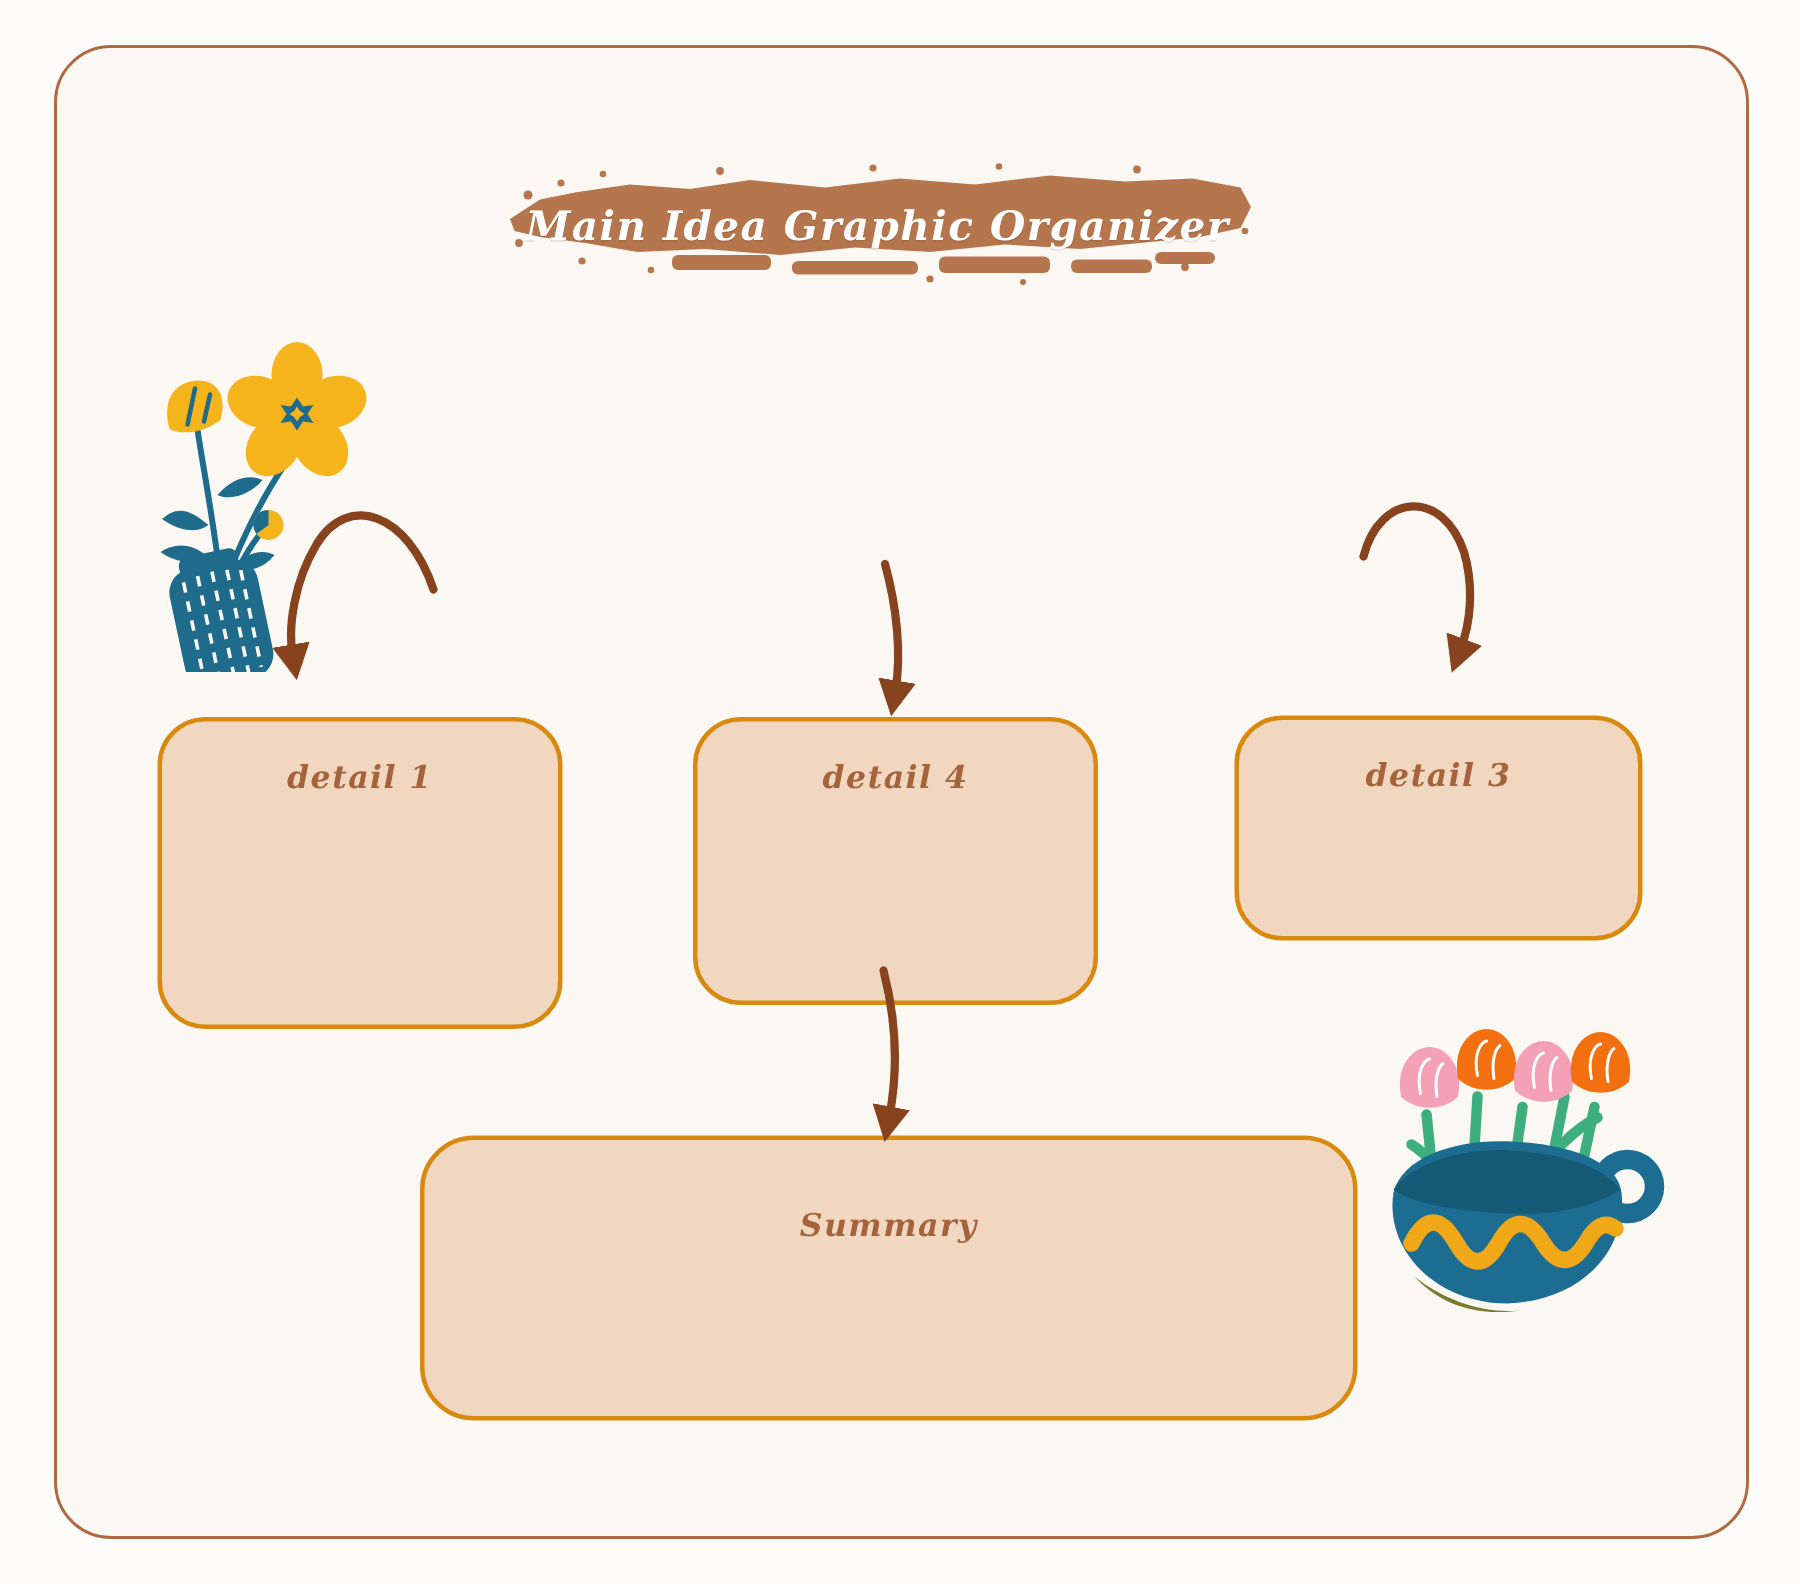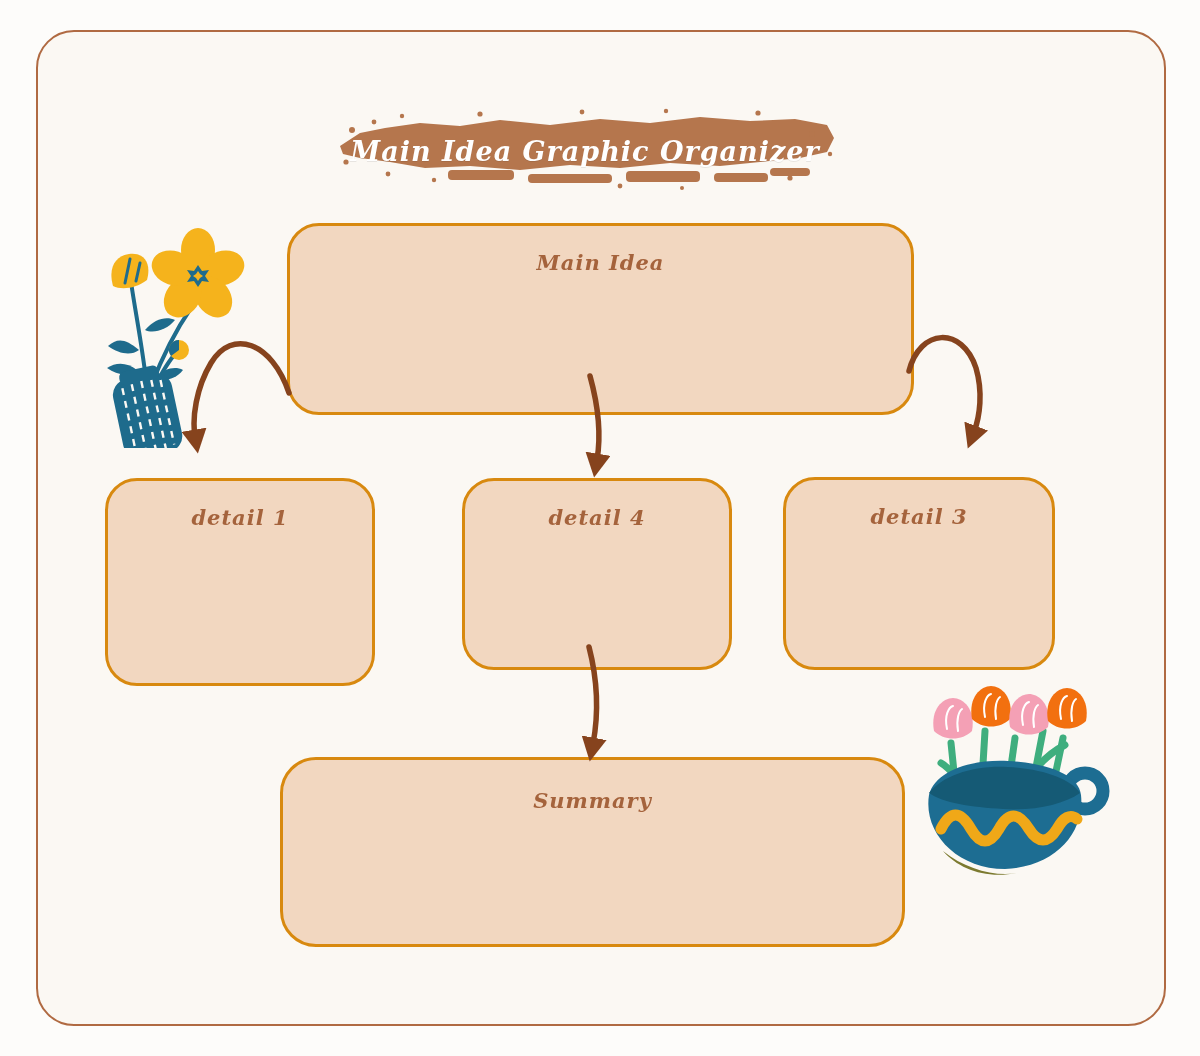--- a/index.html
+++ b/index.html
@@ -35,23 +35,23 @@
   }
   .box-label {
     margin-top:24px; text-align:center;
     font-size:21px; font-weight:bold; font-style:italic;
     color: var(--label-color, #a5633c);
     letter-spacing:1px;
   }
   #box-main    { left:287px; top:223px; width:627px; height:192px; }
   #box-detail1 { left:105px; top:478px; width:270px; height:208px; }
   #box-detail2 { left:462px; top:478px; width:270px; height:192px; }
-  #box-detail3 { left:783px; top:477px; width:272px; height:193px; }
+  #box-detail3 { left:823px; top:477px; width:272px; height:150px; }
   #box-summary { left:280px; top:757px; width:625px; height:190px; border-radius:36px; }
-  #box-summary .box-label { margin-top:28px; }
+  #box-summary .box-label { margin-top:44px; }
   .arrows-layer { position:absolute; left:0; top:0; width:1200px; height:1056px; pointer-events:none; }
   .decoration { position:absolute; pointer-events:none; }
   #deco-vase { left:95px;  top:228px; width:180px; height:220px; }
   #deco-mug  { left:913px; top:683px; width:205px; height:192px; }
 </style>
 </head>
 <body>
 
 <div class="canvas">
 
@@ -79,23 +79,20 @@
         <circle cx="104" cy="84" r="2.2"></circle>
           <circle cx="290" cy="90" r="2.4"></circle>
         <circle cx="352" cy="92" r="2"></circle>
           <circle cx="460" cy="82" r="2.6"></circle>
         <circle cx="500" cy="58" r="2.2"></circle>
       </g>
     </svg>
     <div class="title-text">Main Idea Graphic Organizer</div>
   </div>
 
-  <div class="box" id="box-main">
-    <div class="box-label">Main Idea</div>
-  </div>
   <div class="box" id="box-detail1">
     <div class="box-label">detail 1</div>
   </div>
   <div class="box" id="box-detail2">
     <div class="box-label">detail 4</div>
   </div>
   <div class="box" id="box-detail3">
     <div class="box-label">detail 3</div>
   </div>
   <div class="box" id="box-summary">

